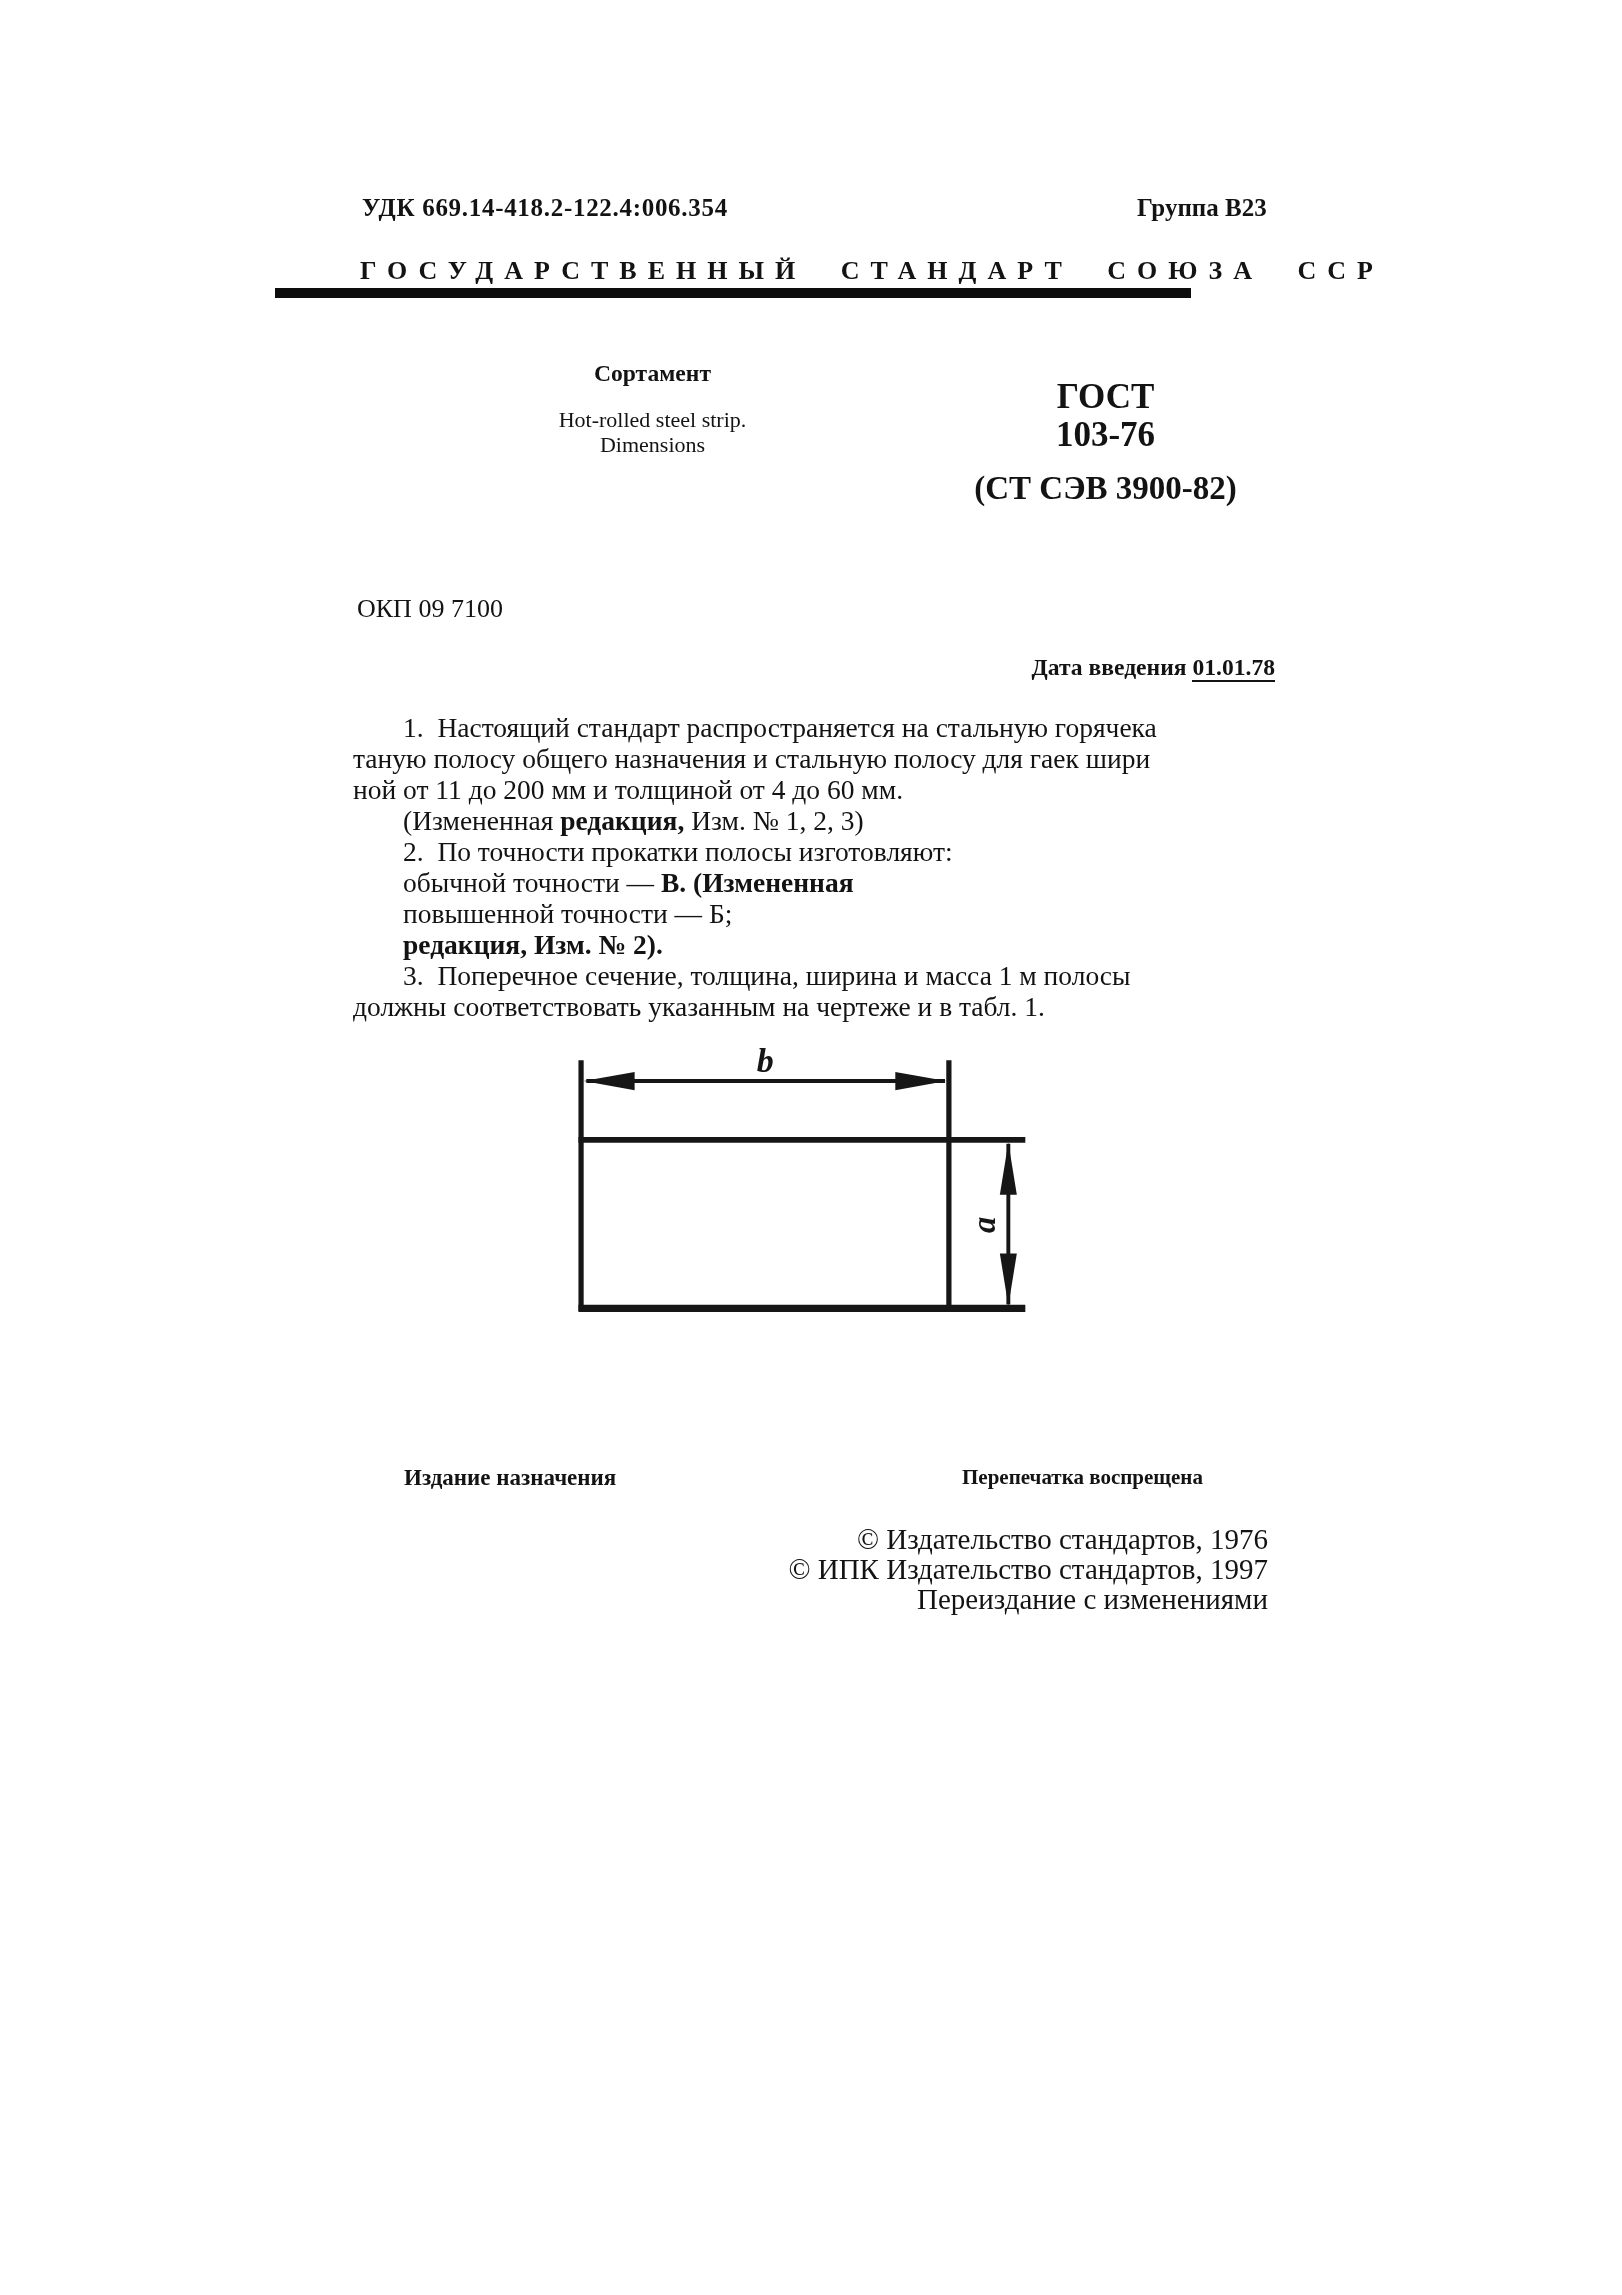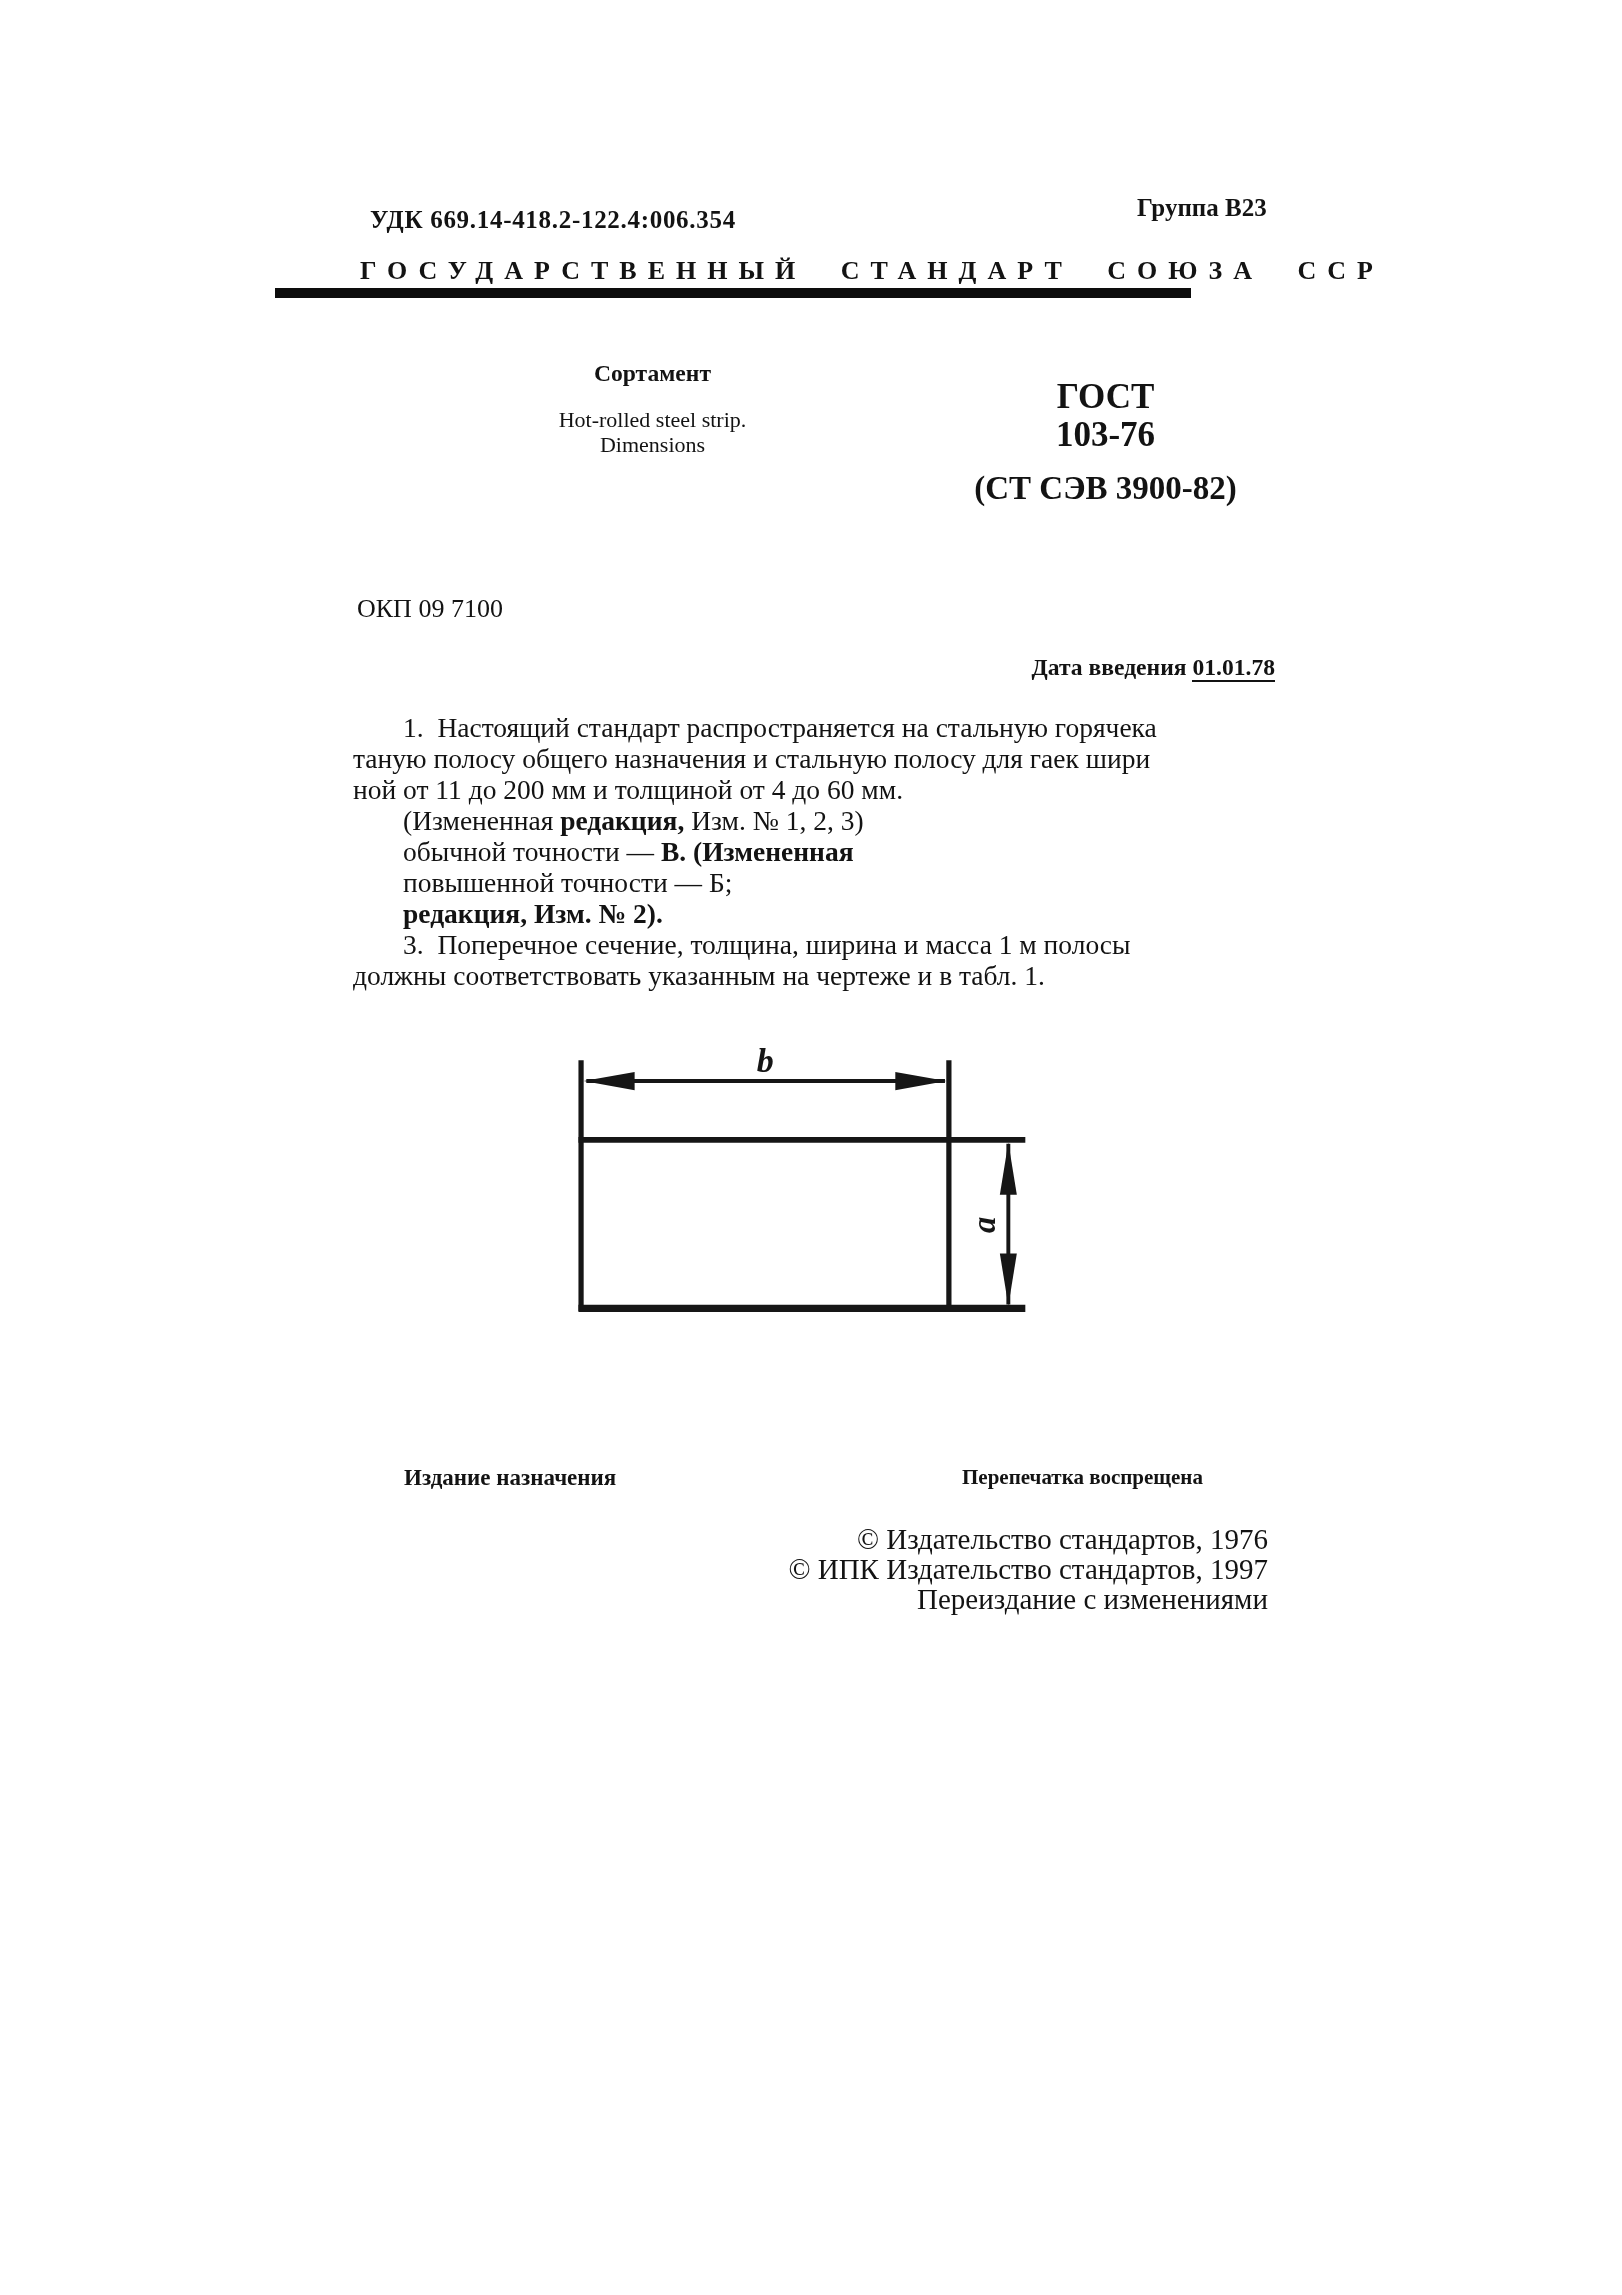--- a/index.html
+++ b/index.html
@@ -6,21 +6,21 @@
   .page{
     position:relative;
     width:1622px;height:2295px;
     background:#ffffff;
     color:#131313;
     font-family:"Liberation Serif","DejaVu Serif",serif;
     overflow:hidden;
   }
   .abs{position:absolute;}
   
-  .udk{left:370px;top:194px;font-size:25px;font-weight:bold;letter-spacing:0.7px;margin-top:12px;}
+  .udk{left:362px;top:194px;font-size:25px;font-weight:bold;letter-spacing:0.7px;}
   .group{left:1137px;top:194px;font-size:25px;font-weight:bold;}
   .gost-header{
     left:360px;top:256px;
     font-size:26px;font-weight:bold;
     letter-spacing:11px;word-spacing:17px;
     white-space:nowrap;
   }
   .rule{left:275px;top:288px;width:916px;height:9.8px;background:#0d0d0d;}
   
   .tcol{left:273px;top:360px;width:759px;text-align:center;}
@@ -73,20 +73,21 @@
 
   <div class="abs okp">ОКП 09 7100</div>
 
   <div class="abs intro"><span>Дата введения </span><span class="ul">01.01.78</span></div>
 
   <div class="abs bodytext">
     <div class="ln ind"><span>1.  Настоящий стандарт распространяется на стальную горячека</span></div>
     <div class="ln"><span>таную полосу общего назначения и стальную полосу для гаек шири</span></div>
     <div class="ln"><span>ной от 11 до 200 мм и толщиной от 4 до 60 мм.</span></div>
     <div class="ln ind"><span>(Измененная </span><b>редакция,</b><span> Изм. № 1, 2, 3)</span></div>
+    <div class="ln ind"><span>2.  По точности прокатки полосы изготовляют:</span></div>
     <div class="ln ind"><span>обычной точности — </span><b>В. (Измененная</b></div>
     <div class="ln ind"><span>повышенной точности — Б;</span></div>
     <div class="ln ind"><b>редакция, Изм. № 2).</b></div>
     <div class="ln ind"><span>3.  Поперечное сечение, толщина, ширина и масса 1 м полосы</span></div>
     <div class="ln"><span>должны соответствовать указанным на чертеже и в табл. 1.</span></div>
   </div>
 
   <svg class="abs figure" width="497" height="294" viewBox="0 0 760 450" xmlns="http://www.w3.org/2000/svg">
     <g stroke="#161616" fill="none">
 

